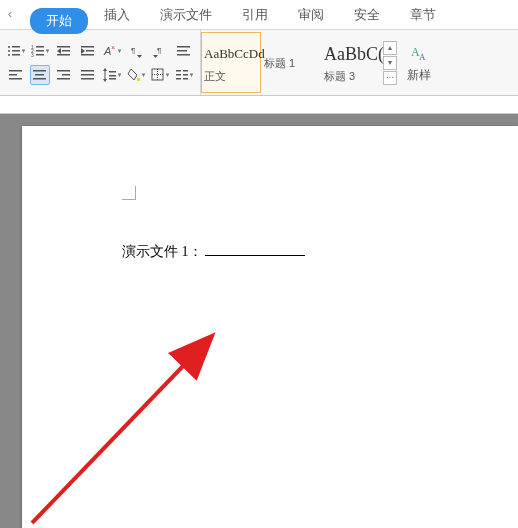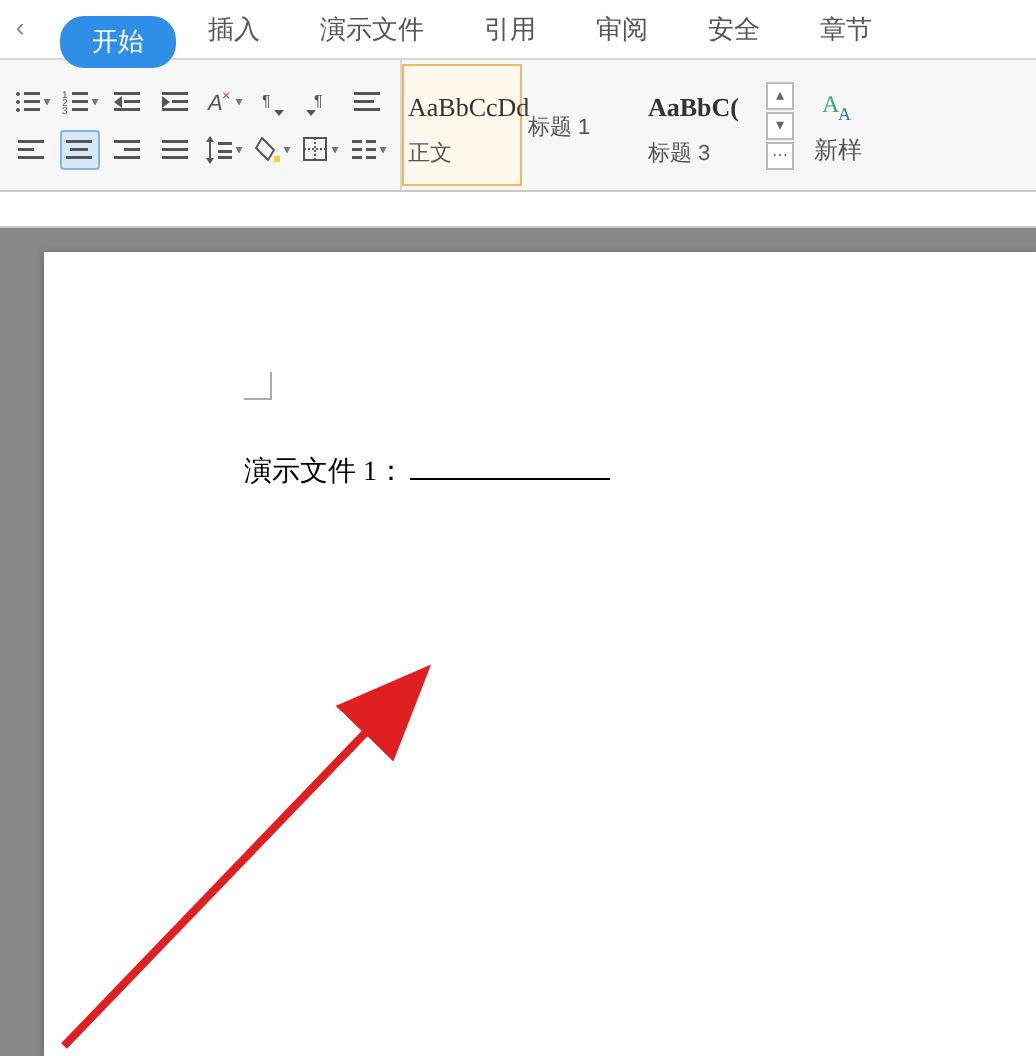--- a/index.html
+++ b/index.html
@@ -183,21 +183,21 @@
     top: 60px;
     width: 14px;
     height: 14px;
     border-right: 1px solid #aaa;
     border-bottom: 1px solid #aaa;
   }
   .doc-line {
     font-family: SimSun, serif;
     font-size: 14px;
     color: #000;
-    margin-top: 40px;
+    margin-top: 56px;
     display: flex;
     align-items: baseline;
   }
   .doc-line:first-of-type { margin-top: 110px; }
   .underline-field {
     display: inline-block;
     border-bottom: 1px solid #000;
     width: 100px;
     height: 14px;
     margin-left: 2px;
@@ -373,21 +373,21 @@
 
   <div class="styles">
     <div class="style-item sel">
       <div class="style-preview" style="font-size:13px;font-weight:400">AaBbCcDd</div>
       <div class="style-label">正文</div>
     </div>
     <div class="style-item">
       <div class="style-label">标题 1</div>
     </div>
     <div class="style-item">
-      <div class="style-preview" style="font-size:13px;font-weight:700">AaBbC(</div>
+      <div class="style-preview" style="font-size:18px;font-weight:400">AaBbC(</div>
       <div class="style-label">标题 3</div>
     </div>
     <div class="style-nav">
       <div class="nav-btn">▴</div>
       <div class="nav-btn">▾</div>
       <div class="nav-btn">⋯</div>
     </div>
   </div>
 
   <div class="group-end">

